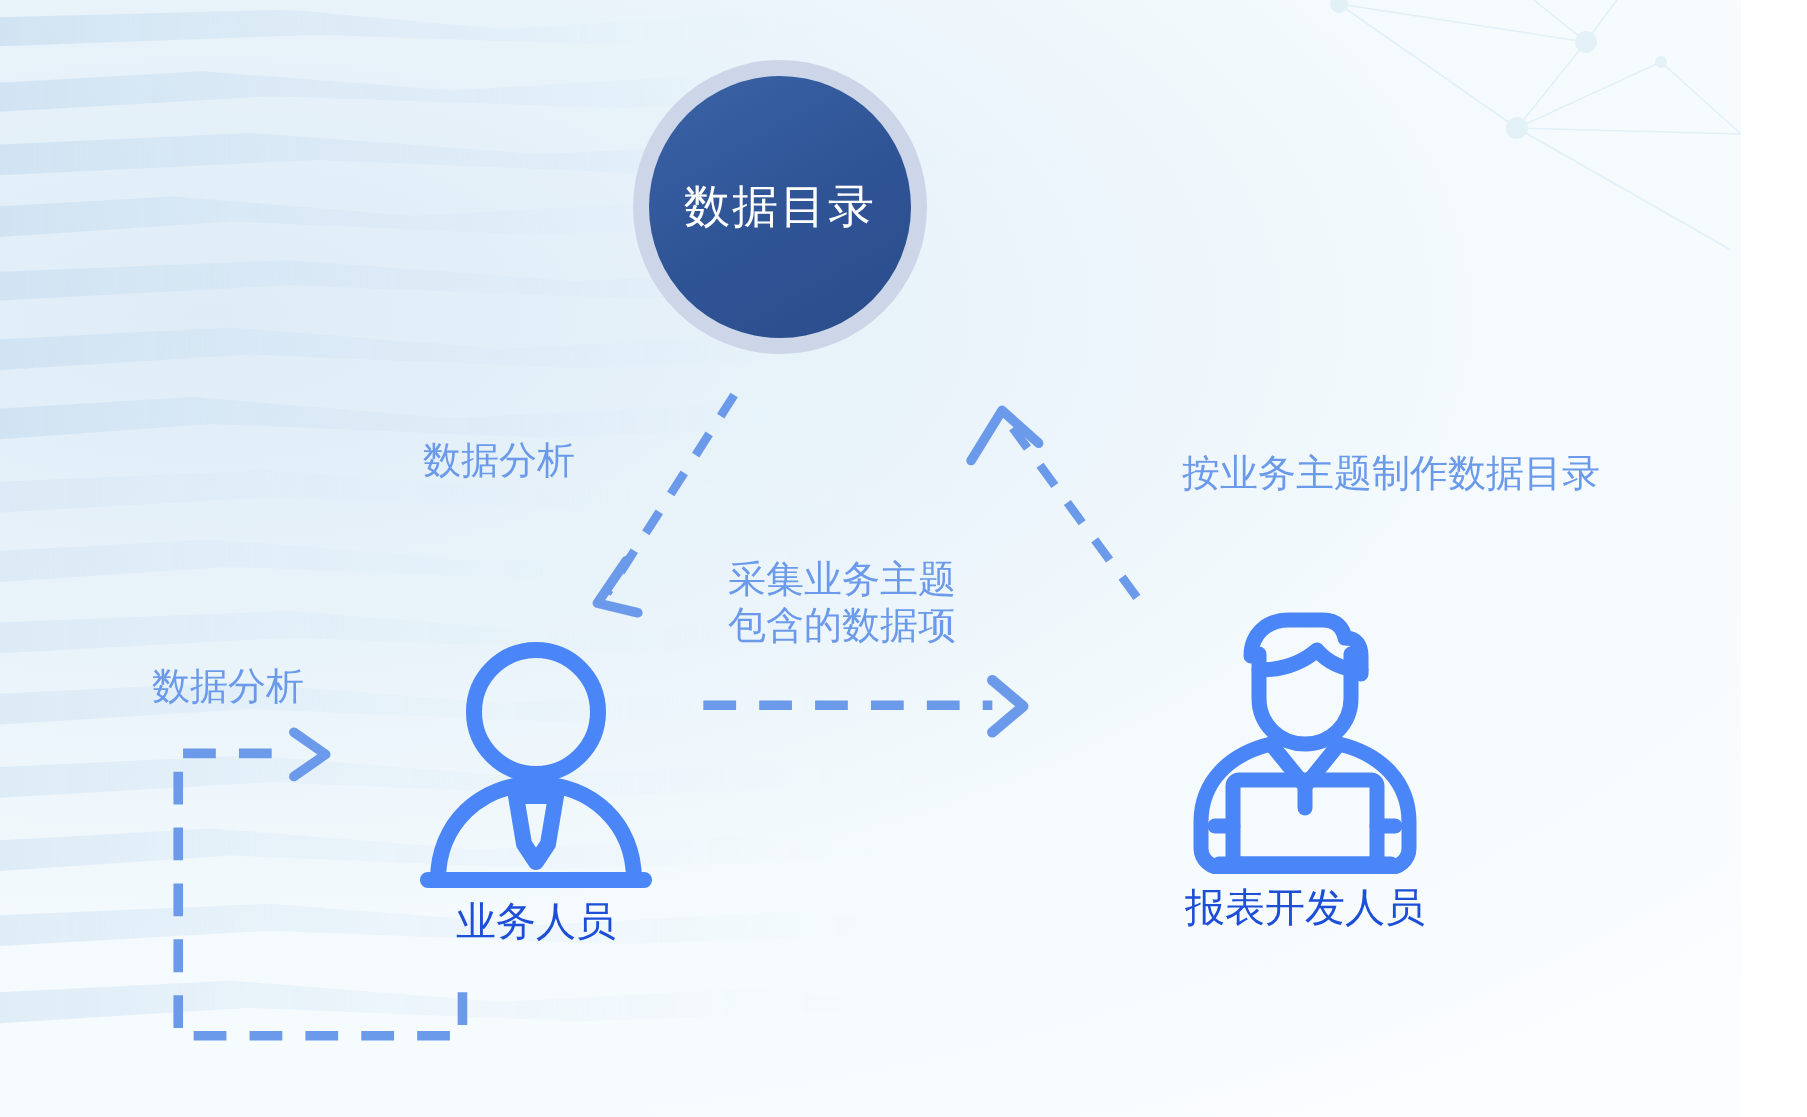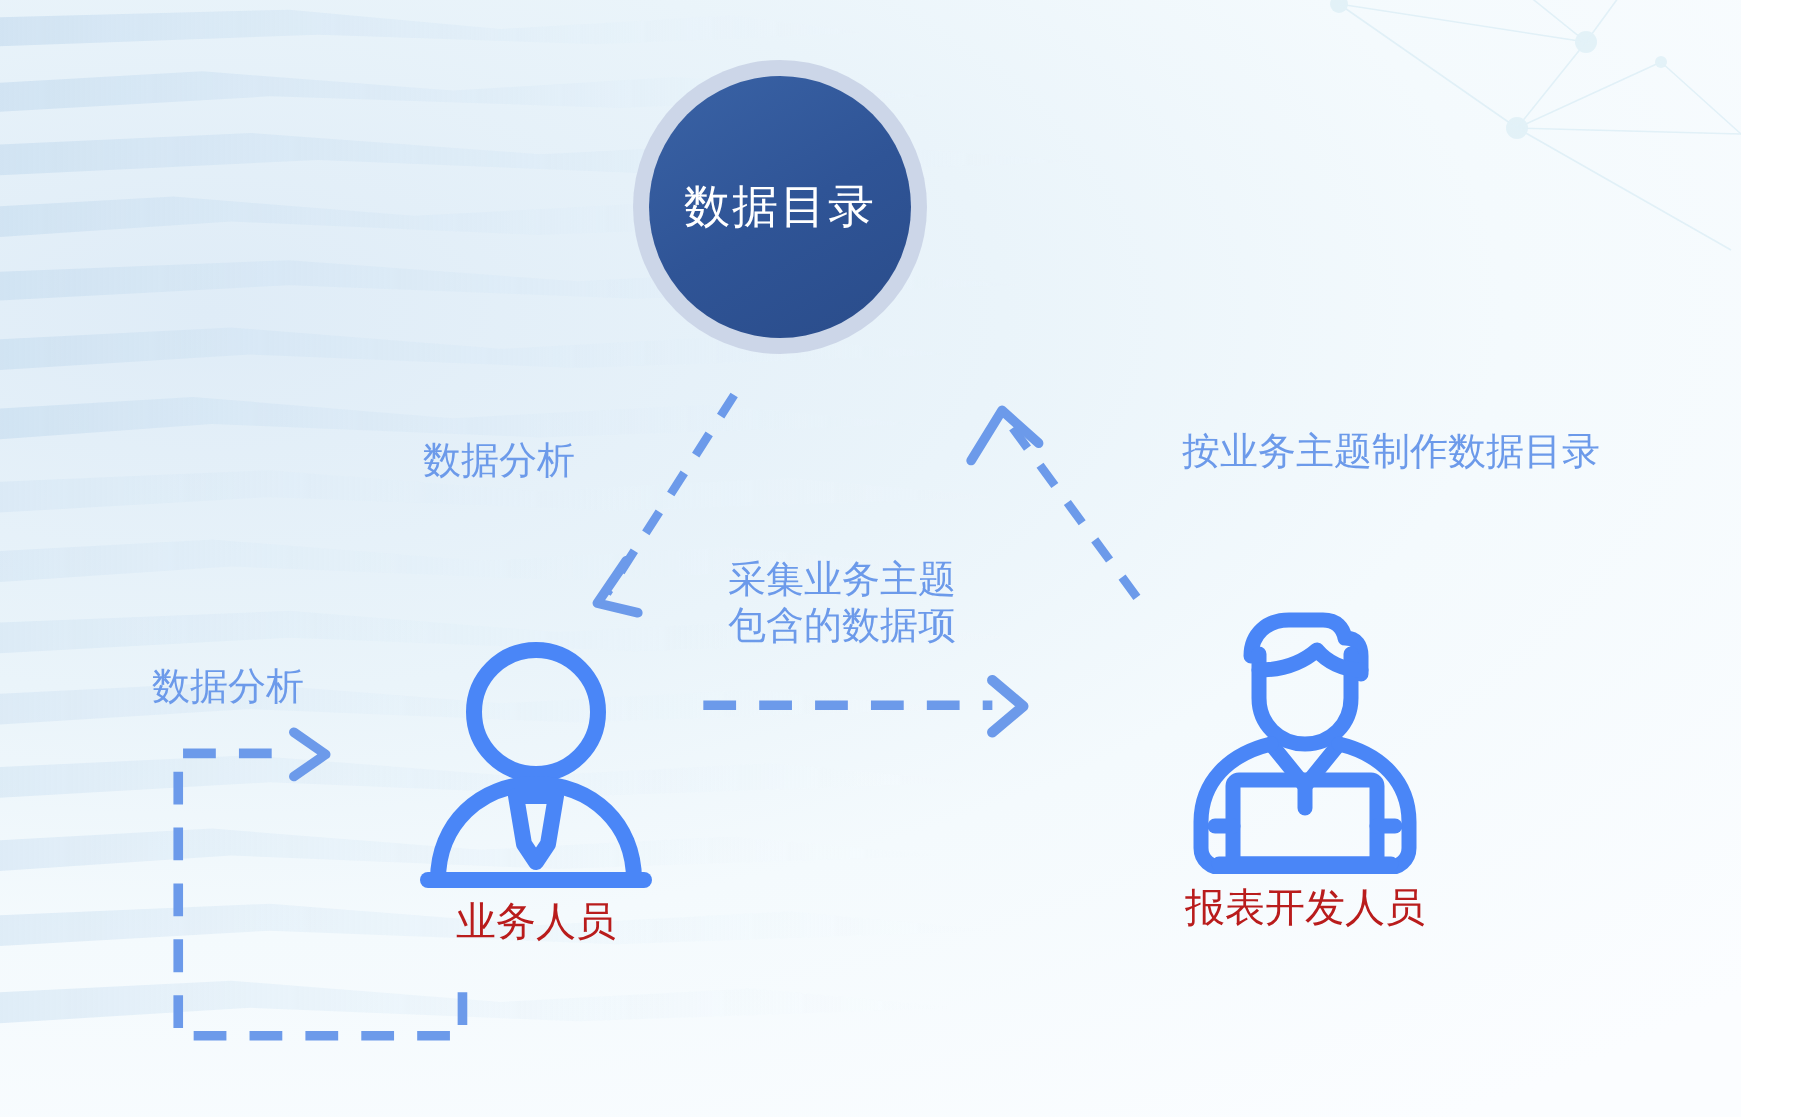--- a/index.html
+++ b/index.html
@@ -77,36 +77,36 @@
   
   .edge-label {
     position: absolute;
     color: #6c9aea;
     font-size: 38px;
     line-height: 1.22;
     white-space: pre-line;
   }
   .edge-label.l-query   { left: 423px; top: 437px; }
   .edge-label.l-collect { left: 728px; top: 556px; text-align: left; }
-  .edge-label.l-build   { left: 1182px; top: 431px; font-family: Liberation Mono, monospace; }
+  .edge-label.l-build   { left: 1182px; top: 450px; }
   .edge-label.l-analyze { left: 152px; top: 650px; margin-top: 13px; }
 
   
   .actor {
     position: absolute;
     display: flex;
     flex-direction: column;
     align-items: center;
   }
   .actor.a-business { left: 386px; top: 638px; width: 300px; }
   .actor.a-developer { left: 1140px; top: 594px; width: 330px; }
   .actor-icon { display: block; }
   .actor-name {
     margin-top: 6px;
-    color: #b91c1c;
+    color: #1d4ed8;
     font-size: 40px;
     white-space: nowrap;
     text-align: right;
   }
 </style>
 </head>
 <body>
 
 <div id="stage">
 

